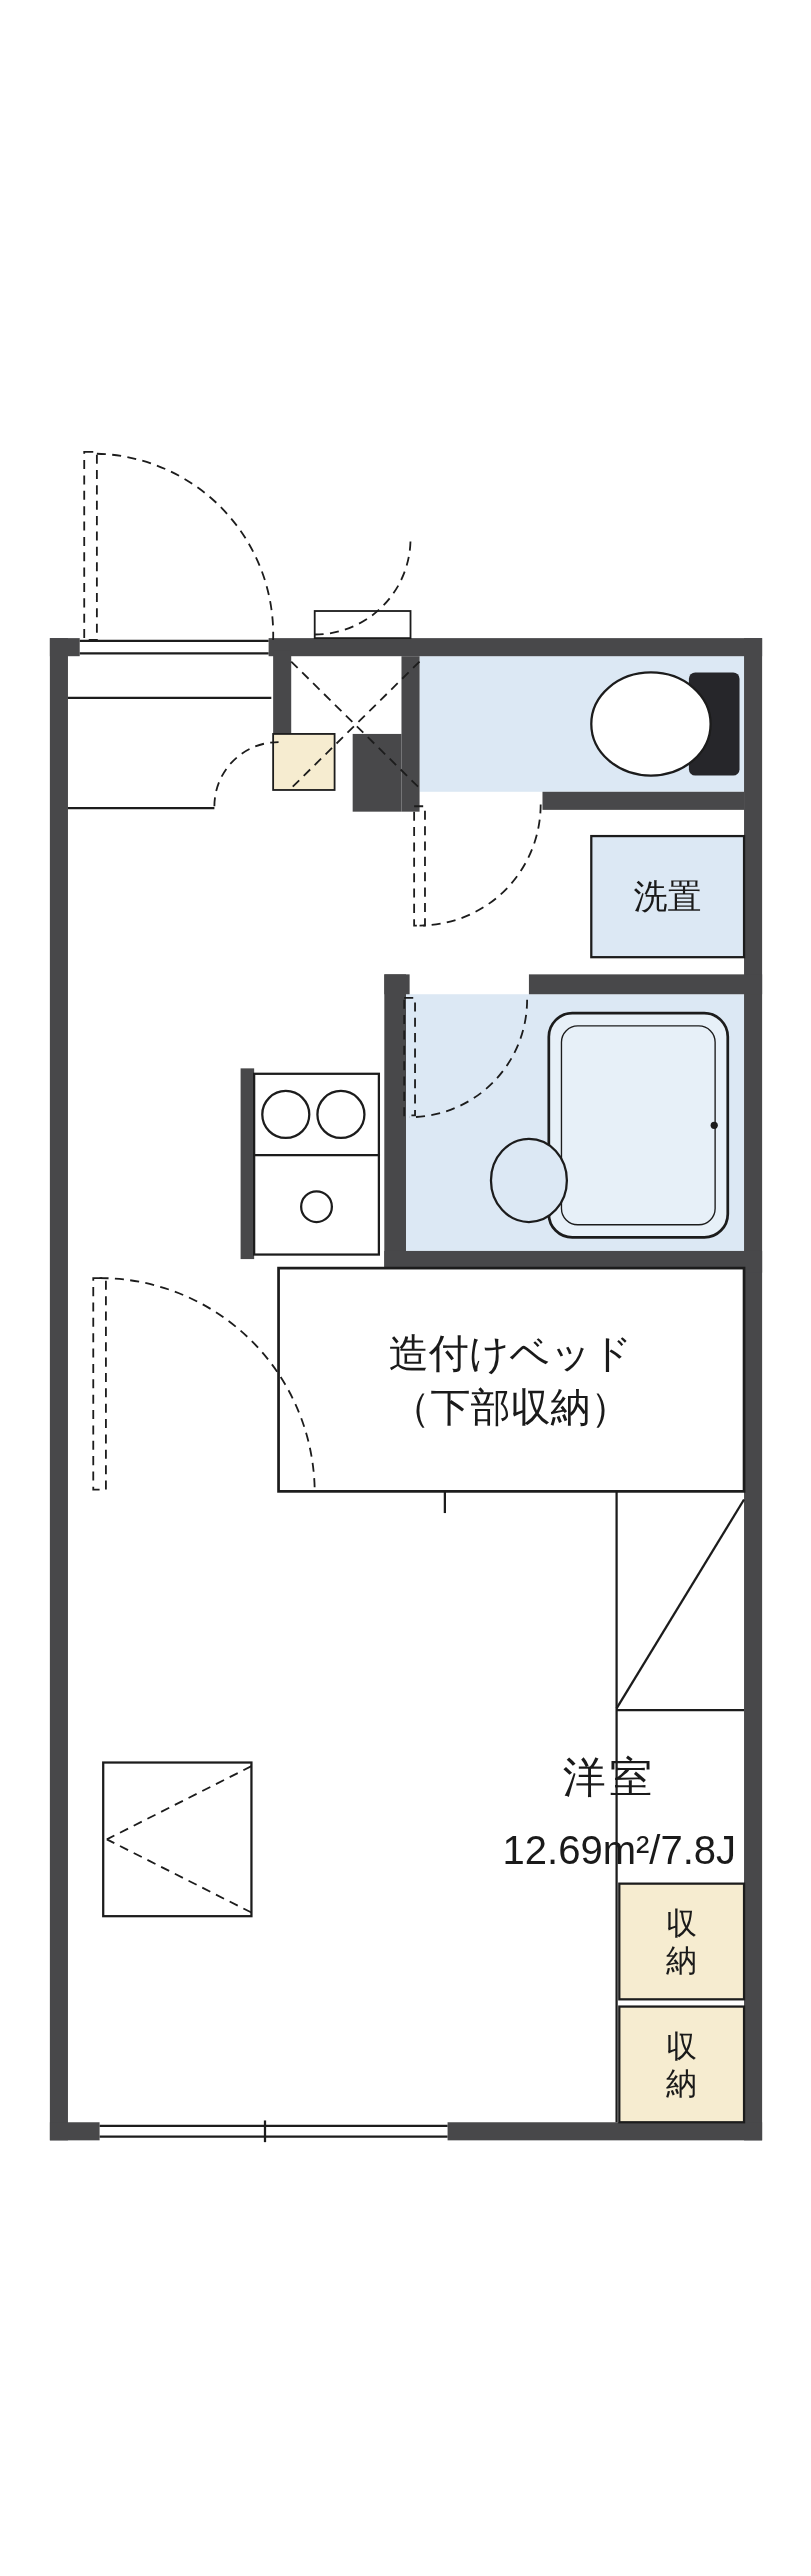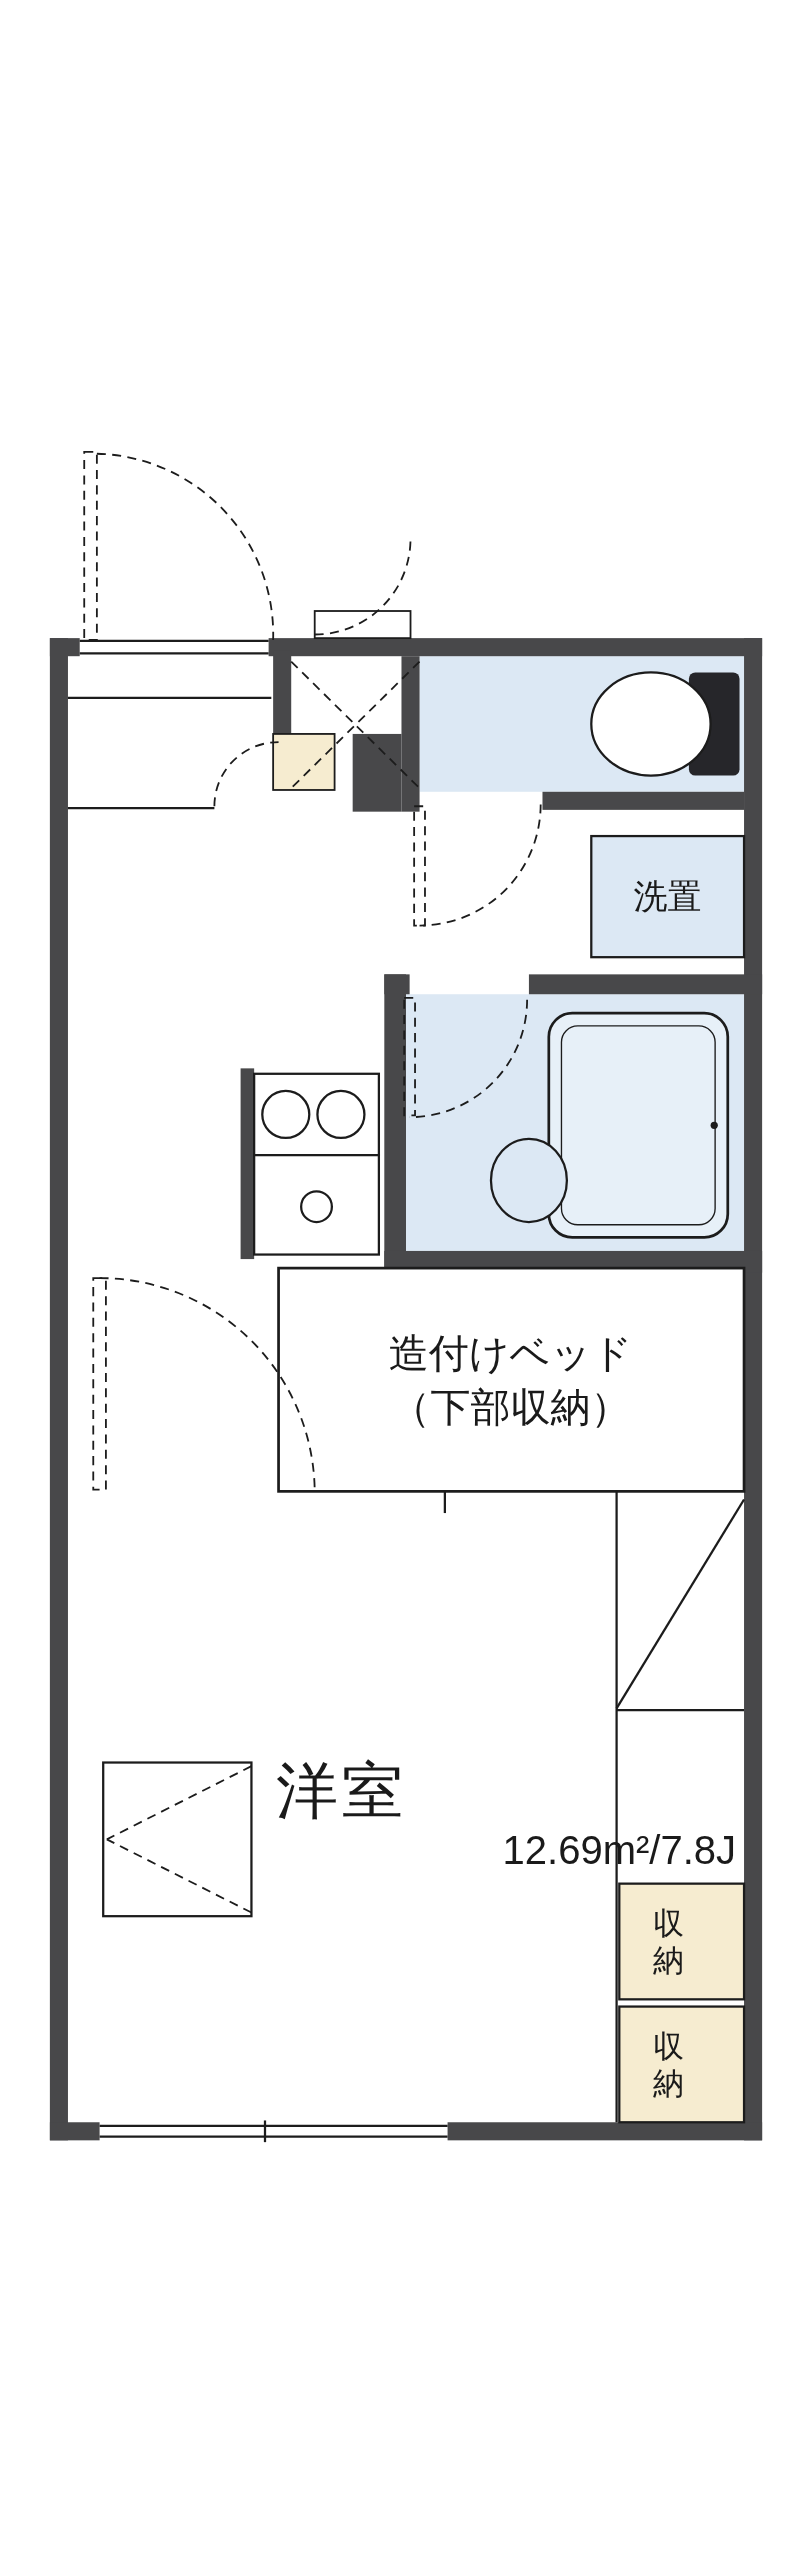--- a/index.html
+++ b/index.html
@@ -19,28 +19,28 @@
     display:flex;align-items:center;justify-content:center;
     font-size:34px;
   }
   .bed{
     left:278px;top:1268px;width:465px;height:223px;
     display:flex;flex-direction:column;align-items:center;justify-content:center;
     font-size:40px;line-height:1.35;
   }
   .room-name{
     left:276px;top:1749px;width:380px;
-    text-align:left;font-size:62px;letter-spacing:3.6px;
+    text-align:right;font-size:43px;letter-spacing:3.6px;
   }
   .room-size{
     left:194px;top:1828px;width:542px;
     text-align:right;font-size:40px;
   }
   .storage{
-    left:606px;width:125px;height:116px;
+    left:619px;width:125px;height:116px;
     display:flex;align-items:center;justify-content:center;
     font-size:31px;line-height:1.2;
   }
   .storage span{
     display:inline-block;width:1.15em;word-break:break-all;text-align:center;
   }
   .storage-1{top:1884px;}
   .storage-2{top:2007px;}
 </style>
 </head>

